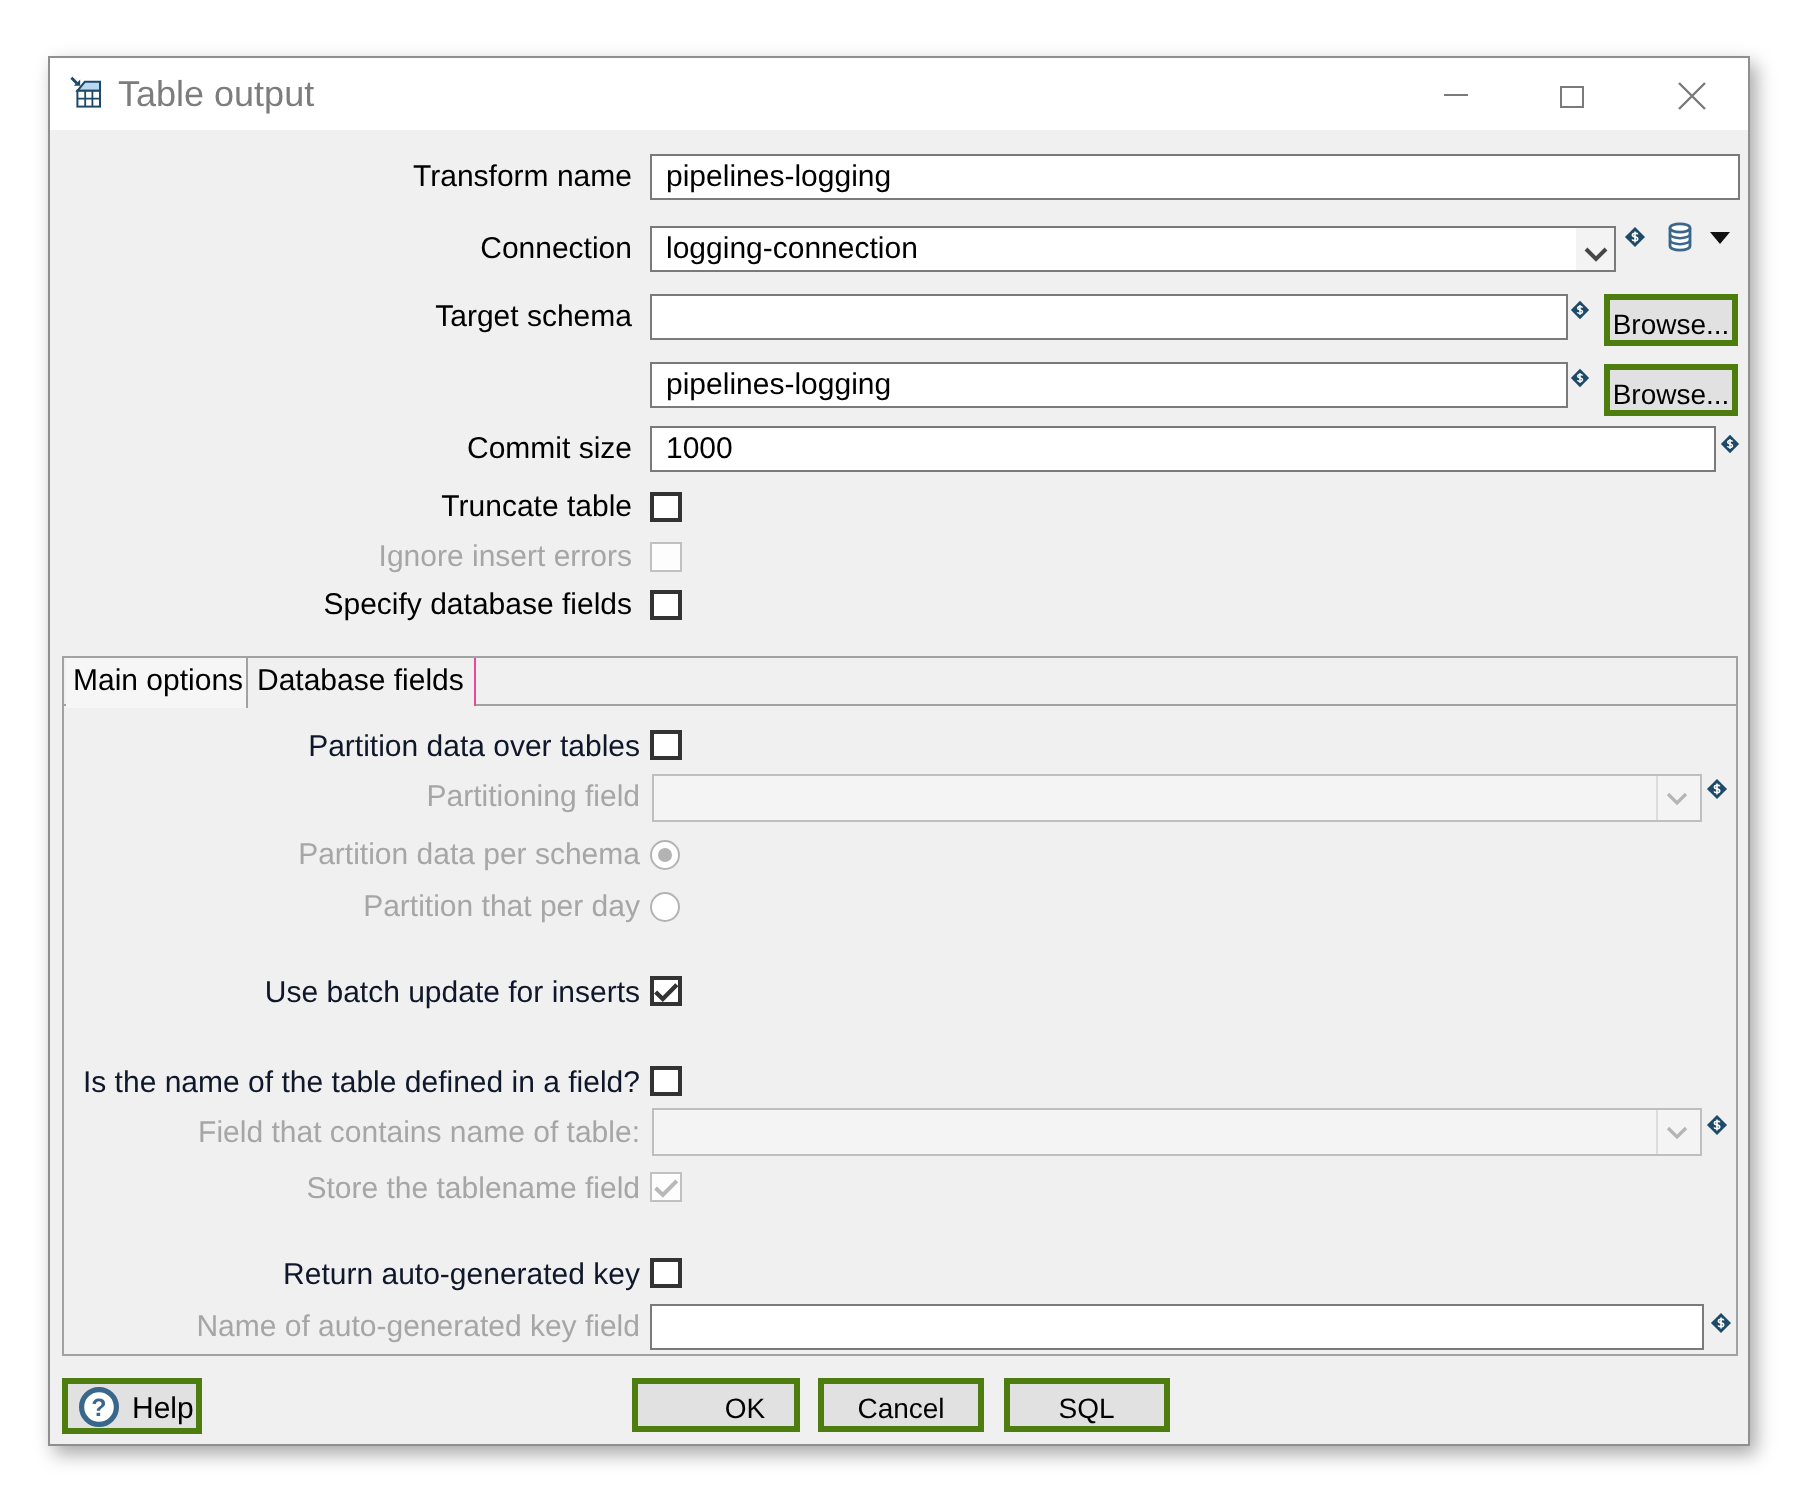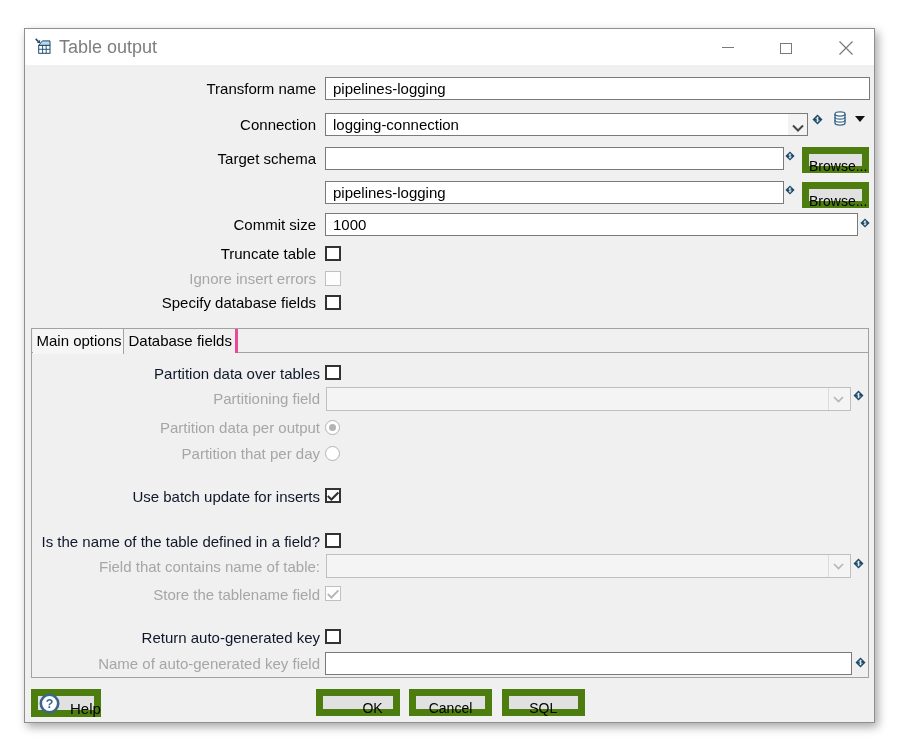--- a/index.html
+++ b/index.html
@@ -4,21 +4,21 @@
 <style>
 * { margin:0; padding:0; box-sizing:border-box; }
 html,body { width:908px; height:753px; background:#ffffff; font-family:"Liberation Sans", sans-serif; overflow:hidden; }
 .dlg { position:absolute; left:24px; top:28px; width:851px; height:695px; background:#f0f0f0; border:1px solid #8f8f8f; box-shadow:3px 4px 9px rgba(0,0,0,0.35); }
 .title { position:absolute; left:0; top:0; width:849px; height:36px; background:#ffffff; }
 .titletext { position:absolute; left:34px; top:0; height:36px; line-height:36px; font-size:18px; color:#7d7d7d; }
 .lb { position:absolute; left:0; width:291px; text-align:right; height:17px; line-height:17px; font-size:15px; color:#000000; white-space:nowrap; }
 .lbt { position:absolute; left:0; width:295px; text-align:right; height:17px; line-height:17px; font-size:15px; color:#0f172a; white-space:nowrap; }
 .dis { color:#a6a6a6; }
 .inp { position:absolute; background:#ffffff; border:1px solid #7a7a7a; font-size:15px; color:#000; padding-left:7px; display:flex; align-items:center; }
-.btn { position:absolute; background:#e1e1e1; border:7px solid #4d7c0f; font-size:14px; color:#000; text-align:center; }
+.btn { position:absolute; background:#e1e1e1; border:3px solid #4d7c0f; font-size:14px; color:#000; text-align:center; }
 .cb { position:absolute; width:16px; height:15px; background:#fff; border:2px solid #333333; }
 .cbd { position:absolute; width:16px; height:15px; background:#fdfdfd; border:1px solid #c0c0c0; }
 .rad { position:absolute; width:15px; height:15px; border-radius:50%; background:#fff; border:1px solid #b3b3b3; }
 .ico { position:absolute; }
 </style>
 </head>
 <body>
 <div class="dlg">
 
   <div class="title"></div>
@@ -96,42 +96,42 @@
 
   <div class="lb" style="top:215.5px;">Truncate table</div>
   <div class="cb" style="left:300px;top:216.5px;"></div>
   <div class="lb dis" style="top:240.5px;">Ignore insert errors</div>
   <div class="cbd" style="left:300px;top:241.5px;"></div>
   <div class="lb" style="top:265px;">Specify database fields</div>
   <div class="cb" style="left:300px;top:266px;"></div>
 
   <div style="position:absolute;left:6px;top:298.5px;width:837.5px;height:350px;border:1px solid #a2a2a2;background:#f0f0f0;">
     <div style="position:absolute;left:0;top:0;right:0;height:24.5px;border-bottom:1px solid #a2a2a2;"></div>
-    <div style="position:absolute;left:91.5px;top:0;width:114px;height:24.5px;border-right:3px solid #ec4899;background:#f0f0f0;font-size:15px;line-height:24px;padding-left:5px;">Database fields</div>
+    <div style="position:absolute;left:91.5px;top:0;width:114px;height:24.5px;border-right:1px solid #ec4899;background:#f0f0f0;font-size:15px;line-height:24px;padding-left:5px;">Database fields</div>
     <div style="position:absolute;left:0.5px;top:0;width:91px;height:25.5px;border-right:1px solid #a2a2a2;background:#f6f6f6;font-size:15px;line-height:24px;padding-left:4px;">Main options</div>
   </div>
 
   <div class="lbt" style="top:335.5px;">Partition data over tables</div>
   <div class="cb" style="left:300px;top:336px;"></div>
 
   <div class="lbt dis" style="top:361px;">Partitioning field</div>
   <div style="position:absolute;left:301px;top:357.5px;width:525px;height:24px;background:#f4f4f4;border:1px solid #bfbfbf;">
     <div style="position:absolute;right:0;top:0;width:22px;height:22px;border-left:1px solid #dcdcdc;"></div>
     <svg style="position:absolute;right:6px;top:8px;" width="11" height="7" viewBox="0 0 11 7">
         <path d="M1 1 L5.5 5.5 L10 1" fill="none" stroke="#b5b5b5" stroke-width="1.6"></path>
       </svg>
   </div>
   <div class="ico" style="left:827.8px;top:358.3px;">
     <svg width="11" height="11" viewBox="0 0 11 11">
         <rect x="1.95" y="1.95" width="7.1" height="7.1" transform="rotate(45 5.5 5.5)" fill="#1d4a69"></rect>
         <path d="M5.5 2.7 V8.3 M6.9 4.2 C6.7 3.4 4.4 3.3 4.2 4.4 C4.1 5.2 5.0 5.3 5.5 5.45 C6.3 5.6 7 5.9 6.85 6.7 C6.65 7.7 4.3 7.6 4.1 6.7" fill="none" stroke="#ffffff" stroke-width="0.8"></path>
       </svg>
   </div>
 
-  <div class="lbt dis" style="top:390px;">Partition data per output</div>
+  <div class="lbt dis" style="top:390px;">Partition data per schema</div>
   <div class="rad" style="left:300px;top:391px;">
       <div style="position:absolute;left:3px;top:3px;width:7px;height:7px;border-radius:50%;background:#b3b3b3;"></div>
     </div>
   <div class="lbt dis" style="top:416px;">Partition that per day</div>
   <div class="rad" style="left:300px;top:417px;"></div>
 
   <div class="lbt" style="top:458.5px;">Use batch update for inserts</div>
   <div class="cb" style="left:300px;top:459px;"></div>
   <svg class="ico" style="left:300px;top:459px;" width="16" height="15" viewBox="0 0 16 15">
       <path d="M2.8 8.0 L6.4 11.5 L13.4 4.4" fill="none" stroke="#333333" stroke-width="2.2"></path>

